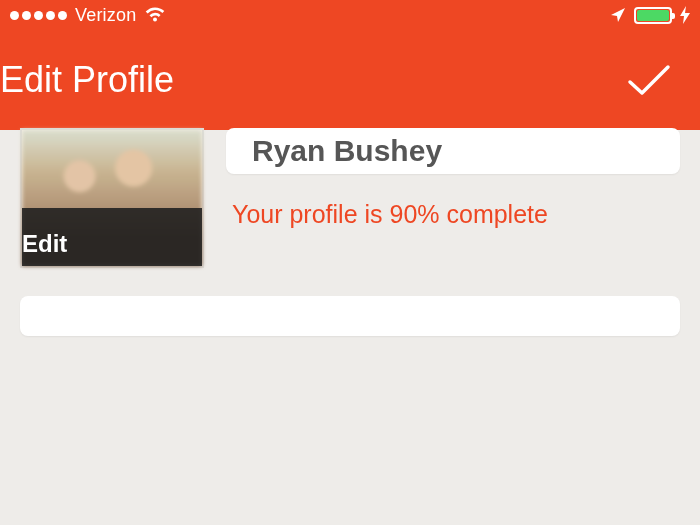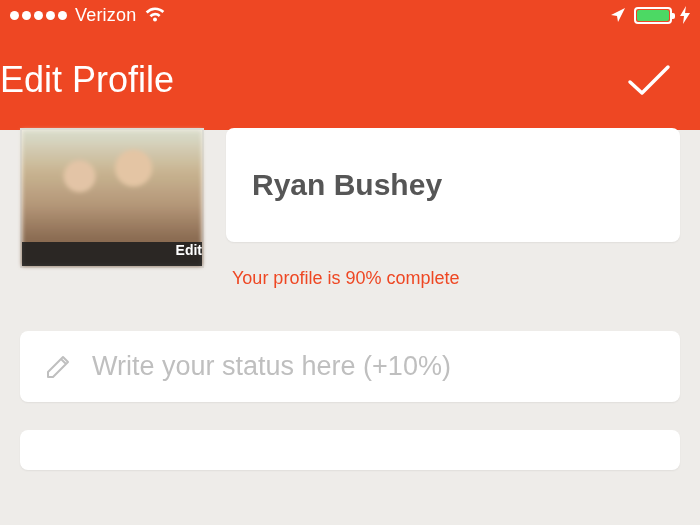--- a/index.html
+++ b/index.html
@@ -88,42 +88,42 @@
         radial-gradient(circle at 32% 34%, #e8c8a8 0 10%, rgba(0,0,0,0) 11%),
         radial-gradient(circle at 62% 28%, #e9c9a6 0 12%, rgba(0,0,0,0) 13%),
         linear-gradient(180deg, #dfe3d2 0%, #cdb893 30%, #b79878 55%, #8c6b50 80%);
       filter: blur(2px) contrast(0.95);
     }
     .avatar-edit {
       position: absolute;
       bottom: 0; left: 0; right: 0;
       background: rgba(30,30,30,0.88);
       color: #fff;
-      text-align: right;
+      text-align: left;
       font-weight: 700;
-      font-size: 14px;
-      padding: 0 0 8px;
+      font-size: 24px;
+      padding: 22px 0 8px;
       cursor: pointer;
     }
     .right-col { flex: 1; }
     .name-card {
       background: #fff;
       border-radius: 8px;
-      padding: 40px 26px;
+      padding: 6px 26px;
       box-shadow: 0 1px 2px rgba(0,0,0,0.06);
       margin-top: -2px;
     }
     .name-text {
       font-size: 30px;
       font-weight: 700;
       color: #565656;
     }
     .completion {
       color: #ee4723;
-      font-size: 18px;
+      font-size: 25px;
       font-weight: 400;
       margin-top: 26px;
       margin-left: 6px;
     }
     .status-card {
       background: #fff;
       border-radius: 8px;
       margin-top: 42px;
       padding: 20px 24px;
       display: flex;
@@ -210,23 +210,15 @@
       <div class="avatar-edit">Edit</div>
     </div>
     <div class="right-col">
       <div class="name-card">
         <div class="name-text">Ryan Bushey</div>
       </div>
       <div class="completion">Your profile is 90% complete</div>
     </div>
   </div>
 
-  <div class="status-card">
-    <span class="pencil-icon">
-      <svg width="28" height="28" viewBox="0 0 28 28">
-          <path fill="none" stroke="#bfbfbf" stroke-width="2" stroke-linejoin="round" d="M4 24 L4 19 L19 4 L24 9 L9 24 Z M17 6 L22 11"></path>
-        </svg>
-    </span>
-    <input class="status-input" type="text" placeholder="Write your status here (+10%)" style="">
-  </div>
 
   <div class="extra-card"></div>
 </div>
 
 </body></html>

